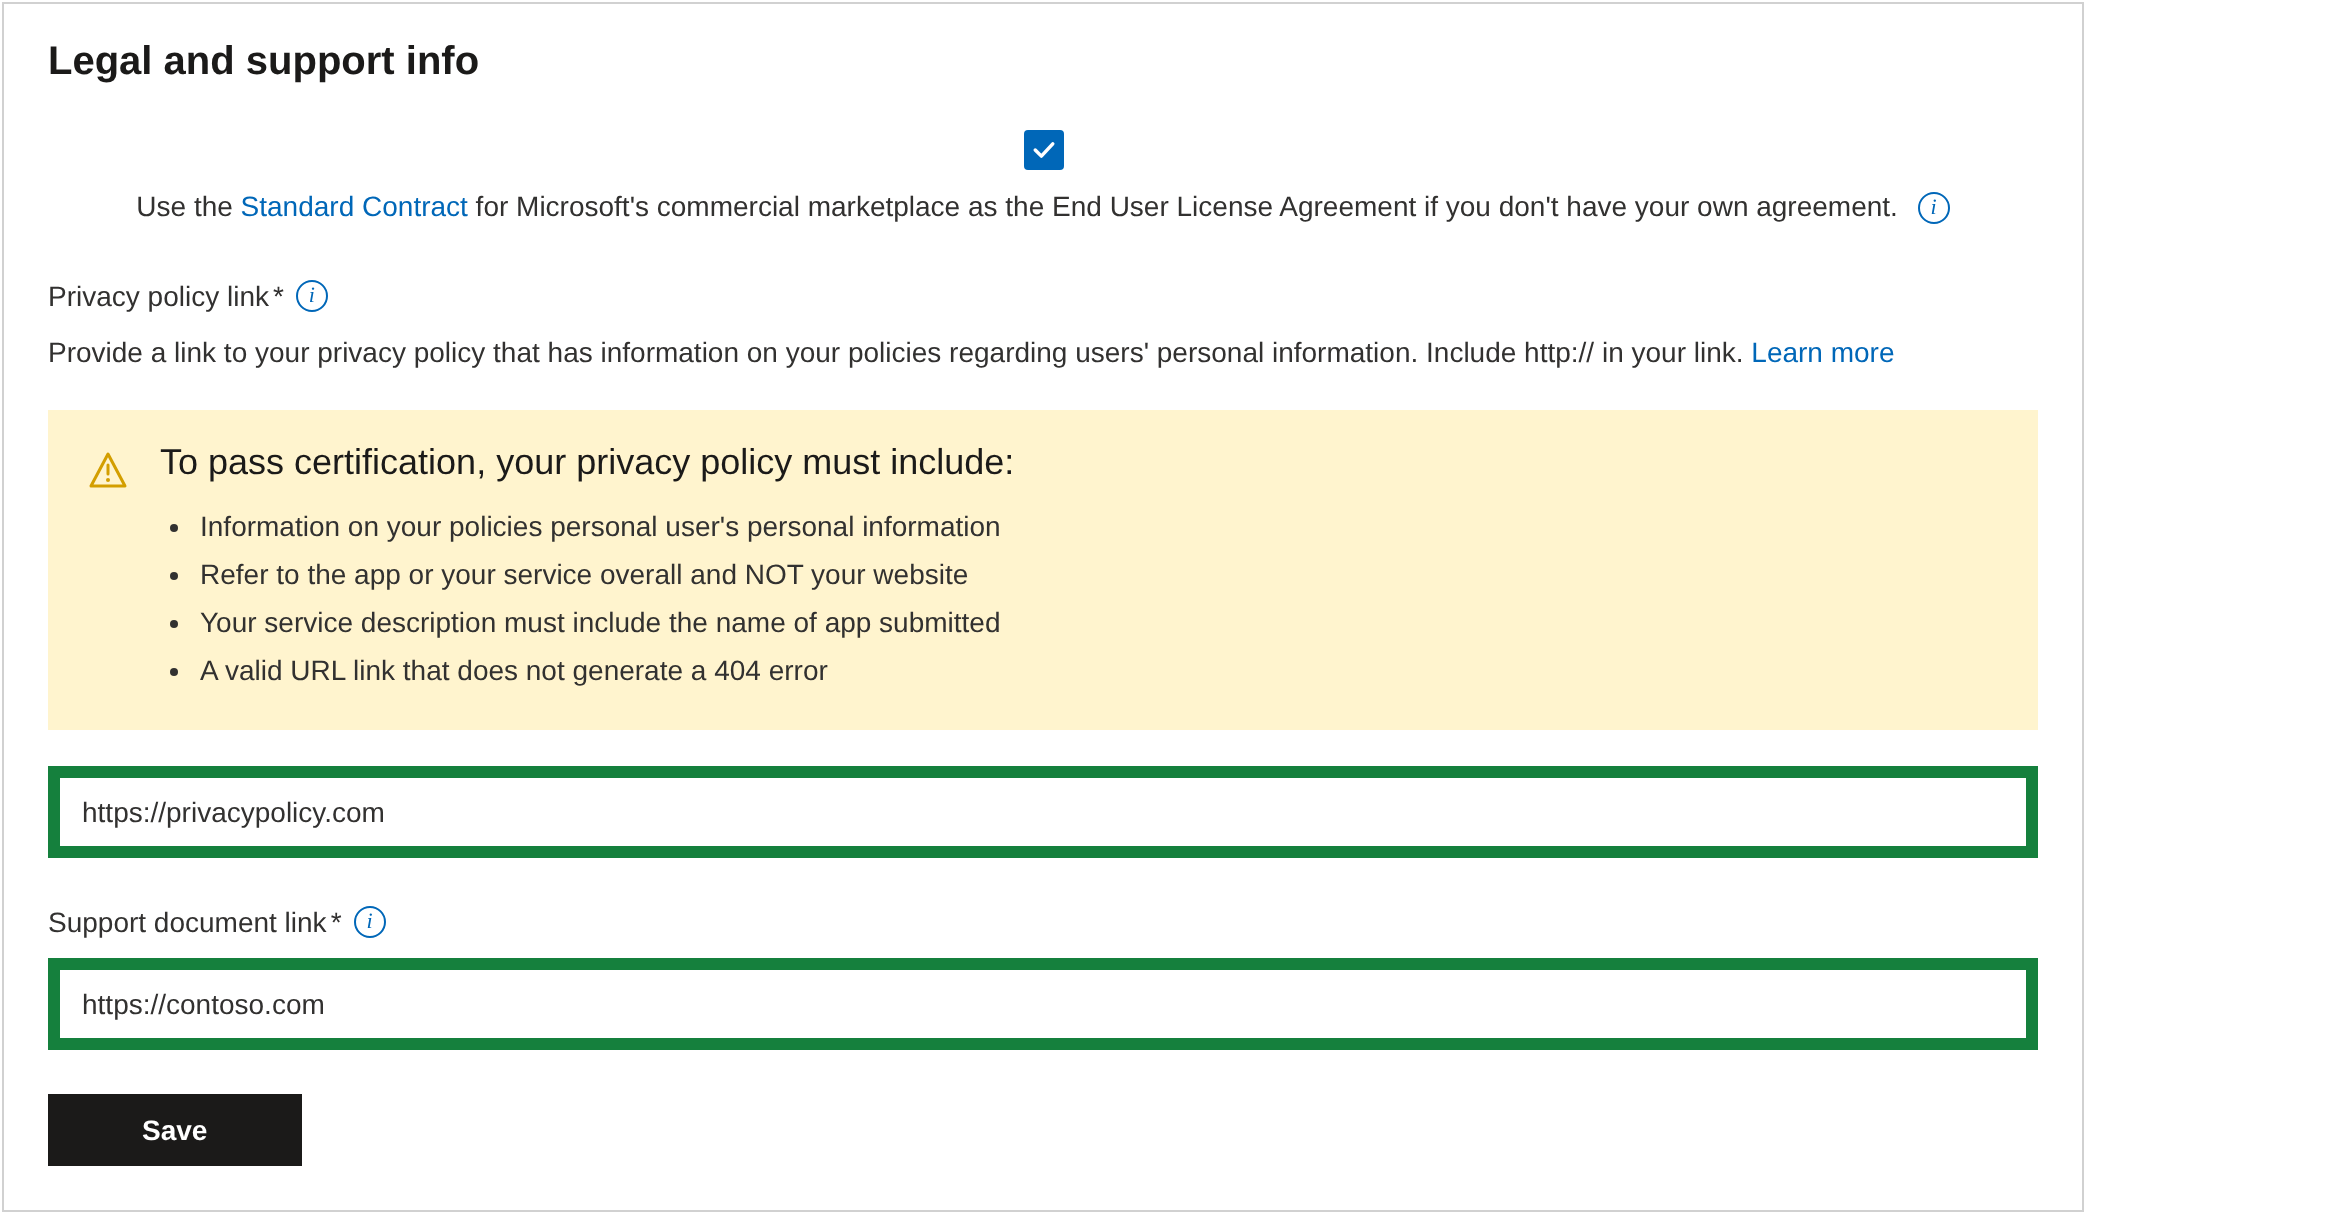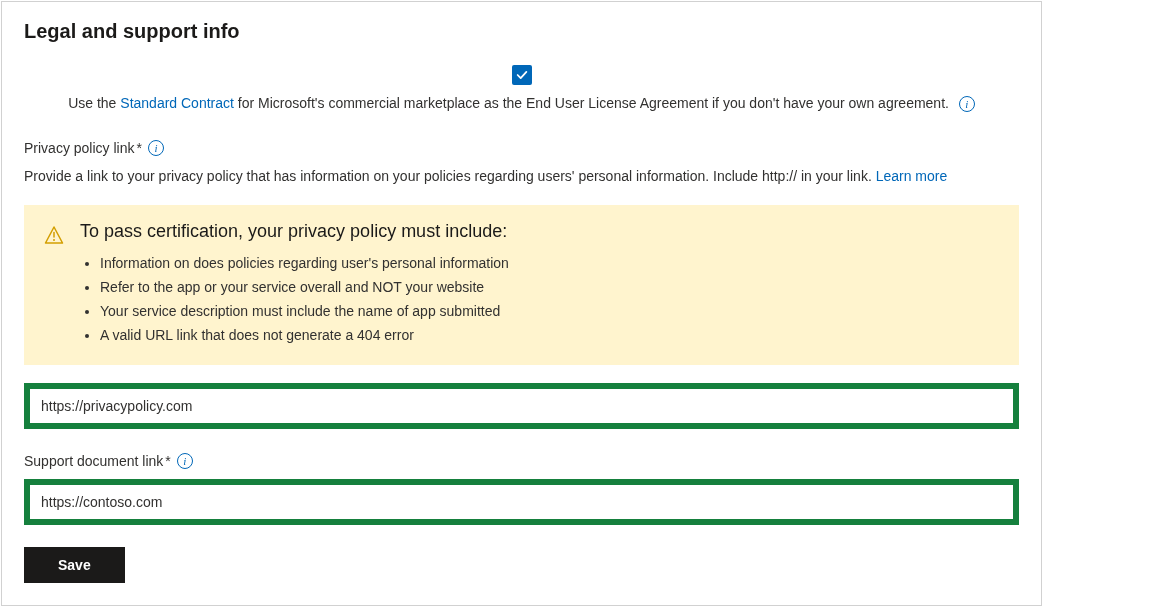--- a/index.html
+++ b/index.html
@@ -132,21 +132,21 @@
       font-size: 14px;
       color: #323130;
       font-family: inherit;
       outline: none;
       margin-bottom: 24px;
     }
     .save-button {
       background: #1b1a19;
       color: #ffffff;
       border: none;
-      padding: 10px 34px;
+      padding: 10px 47px;
       font-size: 14px;
       font-weight: 600;
       cursor: pointer;
       font-family: inherit;
       position: absolute;
       bottom: 22px;
       left: 22px;
     }
   </style>
 </head>
@@ -182,21 +182,21 @@
     <div class="warning-icon">
       <svg viewBox="0 0 20 20">
         <path d="M10 2 L18.5 18 L1.5 18 Z" fill="none" stroke="#d39e00" stroke-width="1.5" stroke-linejoin="round"></path>
         <line x1="10" y1="7.5" x2="10" y2="12" stroke="#d39e00" stroke-width="1.5" stroke-linecap="round"></line>
         <circle cx="10" cy="15" r="1" fill="#d39e00"></circle>
       </svg>
     </div>
     <div class="warning-content">
       <div class="warning-title">To pass certification, your privacy policy must include:</div>
       <ul class="warning-list">
-        <li>Information on does policies regarding user's personal information</li>
+        <li>Information on your policies personal user's personal information</li>
         <li>Refer to the app or your service overall and NOT your website</li>
         <li>Your service description must include the name of app submitted</li>
         <li>A valid URL link that does not generate a 404 error</li>
       </ul>
     </div>
   </div>
 
   <input type="text" class="text-input" value="https://privacypolicy.com" style="">
 
   <div class="field-label">

